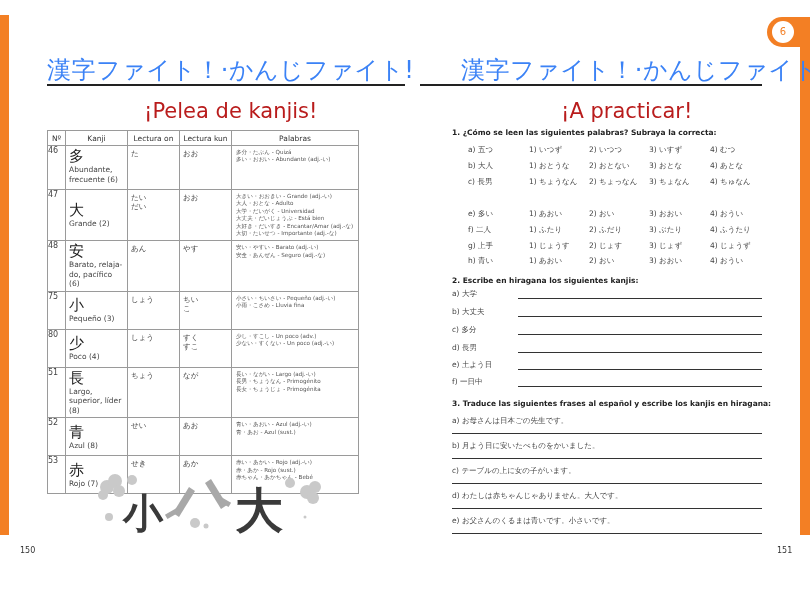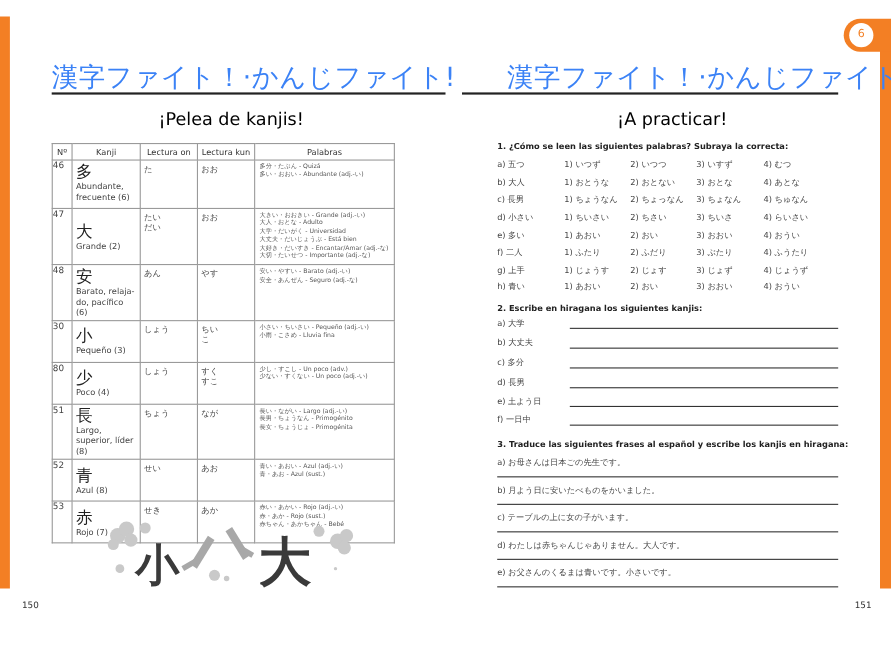--- a/index.html
+++ b/index.html
@@ -15,21 +15,21 @@
   .tab-circle { position: absolute; left: 772px; top: 21px; width: 22px; height: 22px; border-radius: 50%; background: #fff; color: #f37f24; font-size: 10px; text-align: center; line-height: 22px; }
 
   
   .page-title { position: absolute; top: 54px; font-size: 24px; color: #3b82f6; letter-spacing: 0.5px; white-space: nowrap; }
   .title-left { left: 47px; }
   .title-right { left: 461px; }
   .rule { position: absolute; height: 2px; background: #222; }
   .rule-left { left: 47px; top: 84px; width: 358px; }
   .rule-right { left: 420px; top: 84px; width: 342px; }
 
-  .section-title { position: absolute; top: 99px; font-size: 16px; color: #000000; white-space: nowrap; }
+  .section-title { position: absolute; top: 99px; font-size: 21px; color: #b91c1c; white-space: nowrap; }
   .st-left { left: 144px; }
   .st-right { left: 561px; }
 
   
   table.kanji { position: absolute; left: 47px; top: 130px; width: 312px; border-collapse: collapse; font-size: 7px; color: #444; }
   table.kanji th, table.kanji td { border: 1px solid #9a9a9a; vertical-align: top; }
   table.kanji th { font-weight: normal; height: 15px; font-size: 7.5px; text-align: center; vertical-align: middle; color: #333; }
   td.num { width: 18px; vertical-align: middle; font-size: 8px; }
   td.kanji-cell { width: 62px; padding: 2px 3px; }
   td.on, td.kun { width: 52px; padding: 3px 3px; font-size: 7.5px; line-height: 9px; }
@@ -42,21 +42,21 @@
   .illus { position: absolute; left: 95px; top: 465px; width: 230px; height: 70px; }
 
   
   .pnum { position: absolute; top: 546px; font-size: 8px; color: #333; }
   .pn-left { left: 20px; }
   .pn-right { left: 777px; }
 
   
   .ex-head { position: absolute; left: 452px; font-size: 7.5px; font-weight: bold; color: #222; white-space: nowrap; }
   .q-row { position: absolute; left: 452px; width: 320px; height: 14px; font-size: 7.5px; color: #444; }
-  .q-row span { position: absolute; top: 0; white-space: nowrap; }
+  .q-row span { position: absolute; top: 0; white-space: nowrap; margin-left: 16px; }
   .c0 { left: 0; } .c1 { left: 61px; } .c2 { left: 121px; } .c3 { left: 181px; } .c4 { left: 242px; text-align: center; }
 
   .w-row { position: absolute; left: 452px; width: 318px; height: 16px; font-size: 7.5px; color: #444; }
   .w-row .lbl { position: absolute; left: 0; top: 0; white-space: nowrap; }
   .w-row .ans { position: absolute; left: 66px; top: 9px; width: 244px; height: 1px; background: #333; }
 
   .t-row { position: absolute; left: 452px; width: 318px; font-size: 7.5px; color: #444; }
   .t-row .lbl { white-space: nowrap; }
   .t-line { position: absolute; left: 452px; width: 310px; height: 1px; background: #333; }
 </style>
@@ -139,21 +139,21 @@
         <td class="kun">
             <span class="line">やす</span>
           </td>
         <td class="words">
           <span class="line">安い・やすい - Barato (adj.-い)</span>
           <span class="line">安全・あんぜん - Seguro (adj.-な)</span>
         </td>
       </tr>
 
       <tr style="height:38px">
-        <td class="num">30</td>
+        <td class="num">75</td>
         <td class="kanji-cell" style="vertical-align:middle">
           <span class="kchar">小</span>
           <span class="kmean">Pequeño (3)</span>
         </td>
         <td class="on">
             <span class="line">しょう</span>
           </td>
         <td class="kun">
           <span class="line">ちい</span>
           <span class="line">こ</span>
@@ -289,27 +289,20 @@
     <span class="c3">3) おとな</span>
     <span class="c4">4) あとな</span>
   </div>
   <div class="q-row" style="top:177px">
     <span class="c0">c) 長男</span>
     <span class="c1">1) ちょうなん</span>
     <span class="c2">2) ちょっなん</span>
     <span class="c3">3) ちょなん</span>
     <span class="c4">4) ちゅなん</span>
   </div>
-  <div class="q-row" style="top:193px">
-    <span class="c0">d) 小さい</span>
-    <span class="c1">1) ちいさい</span>
-    <span class="c2">2) ちさい</span>
-    <span class="c3">3) ちいさ</span>
-    <span class="c4">4) らいさい</span>
-  </div>
   <div class="q-row" style="top:209px">
     <span class="c0">e) 多い</span>
     <span class="c1">1) あおい</span>
     <span class="c2">2) おい</span>
     <span class="c3">3) おおい</span>
     <span class="c4">4) おうい</span>
   </div>
   <div class="q-row" style="top:225px">
     <span class="c0">f) 二人</span>
     <span class="c1">1) ふたり</span>

